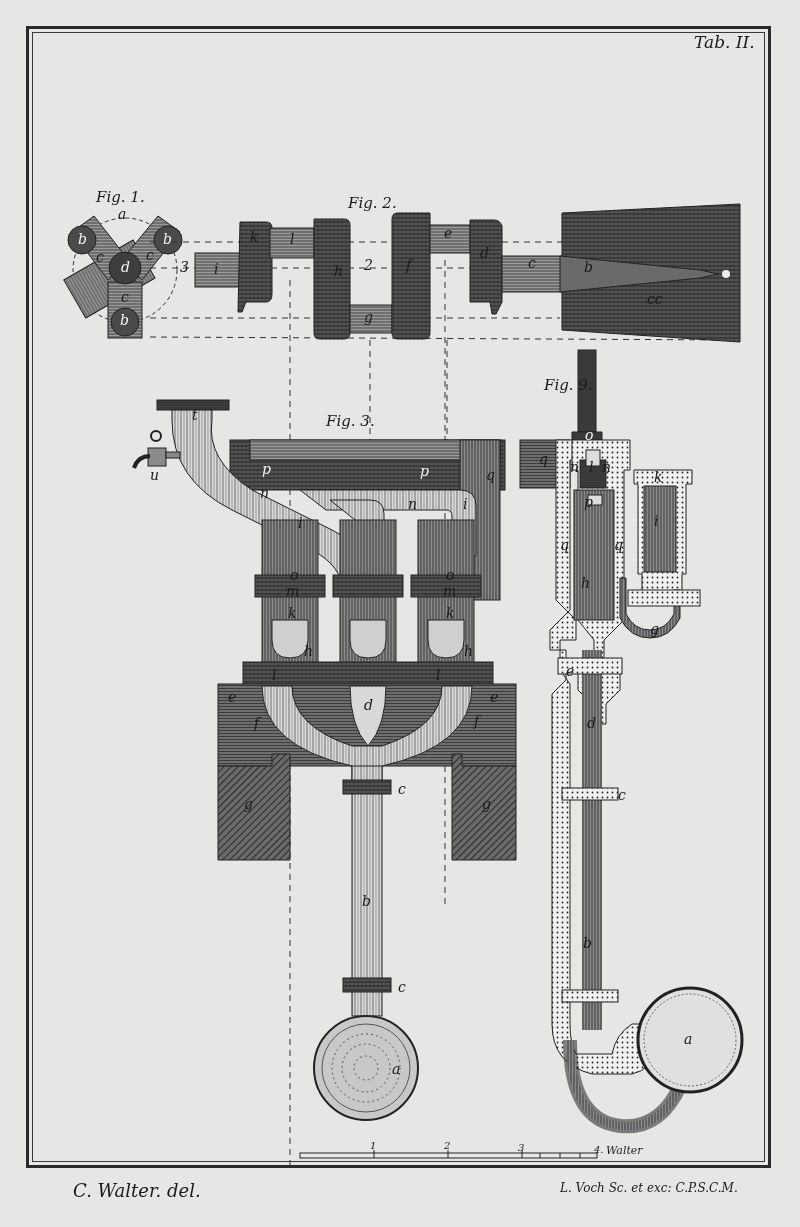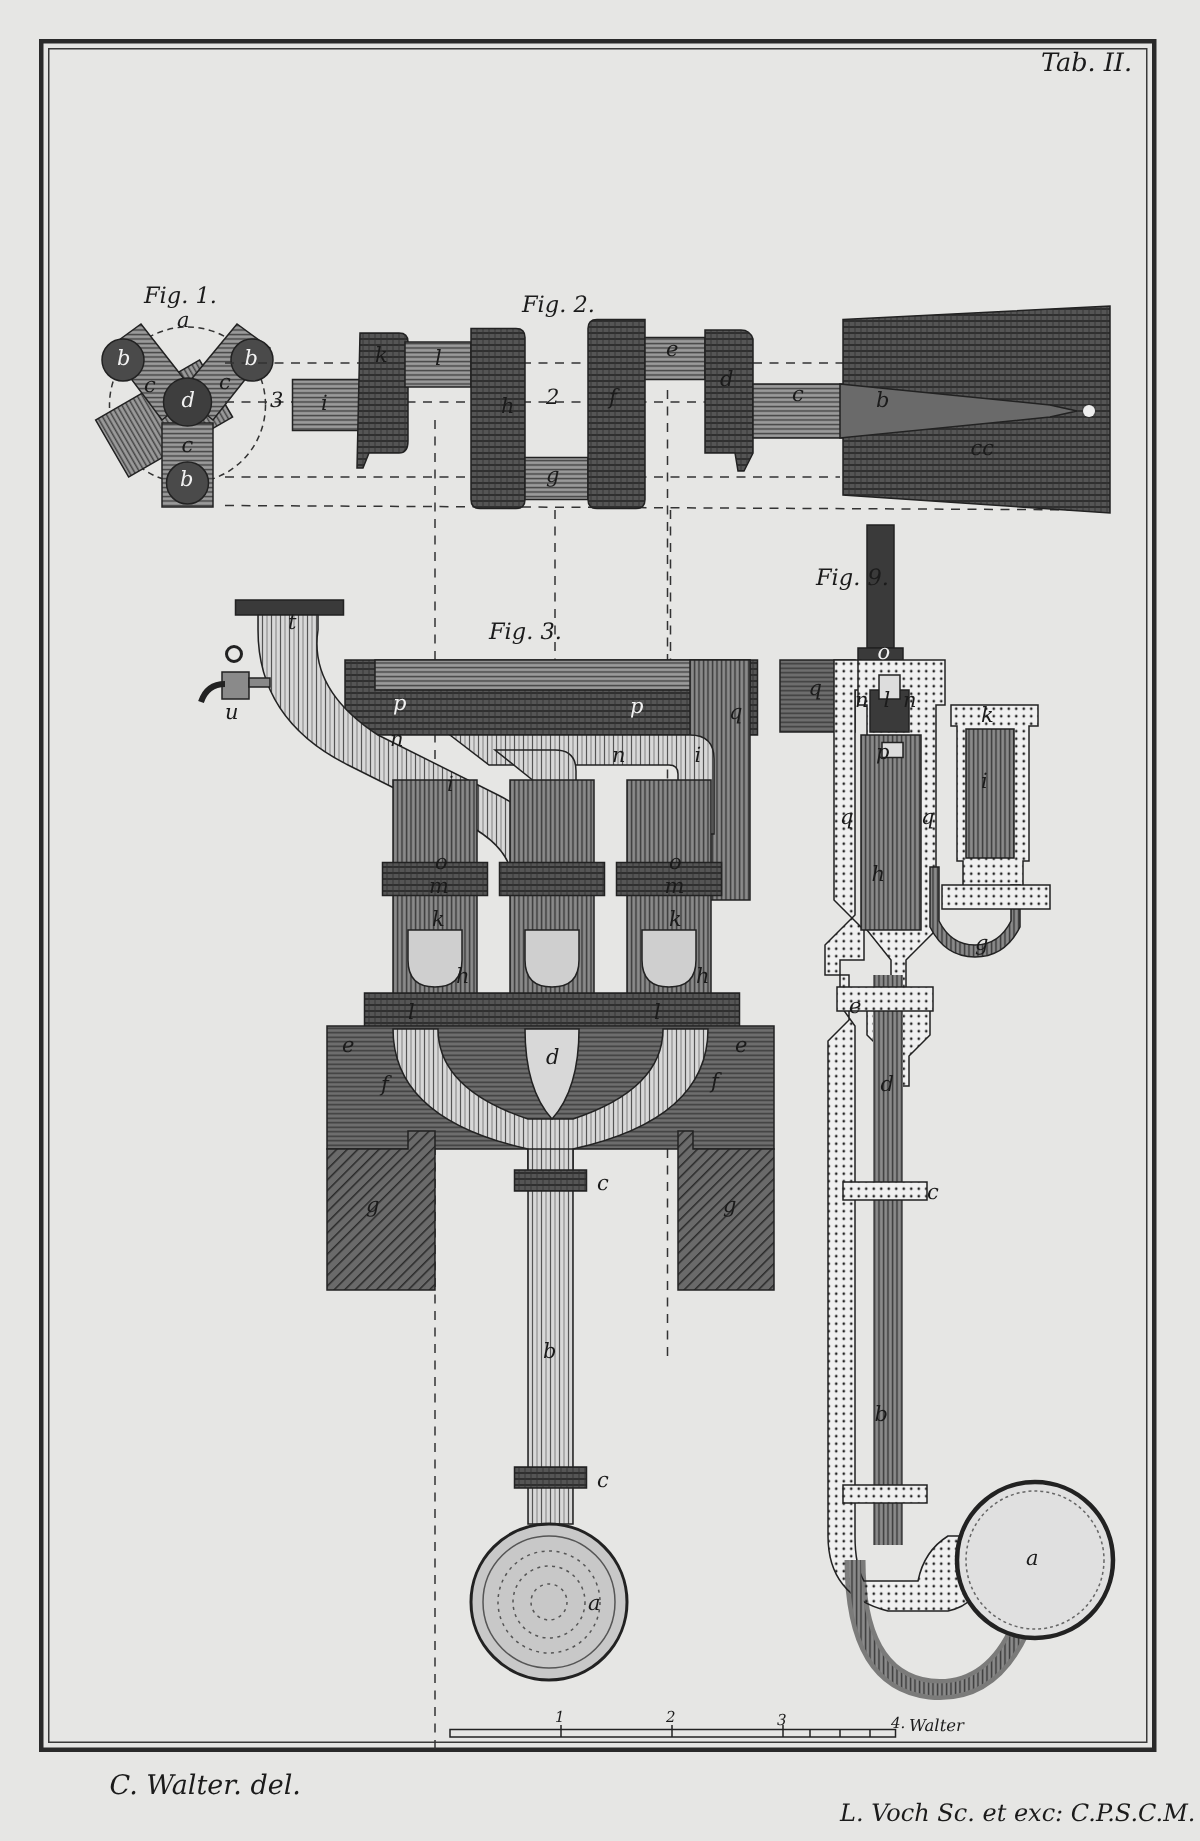--- a/index.html
+++ b/index.html
@@ -17,21 +17,21 @@
     .border-inner {
       position: absolute; left: 32px; top: 32px; width: 733px; height: 1130px;
       border: 1px solid #3a3a3a; box-sizing: border-box;
     }
     .lbl {
       position: absolute; font-style: italic; color: #1b1b1b;
       font-family: "DejaVu Serif", serif; line-height: 1; white-space: nowrap;
     }
     .tab-label { left: 694px; top: 34px; font-size: 17px; }
     .credit-left { left: 25px; top: 1182px; font-size: 18px; margin-left: 48px; }
-    .credit-right { left: 560px; top: 1182px; font-size: 16px; margin-top: 19px; }
+    .credit-right { left: 560px; top: 1182px; font-size: 12px; }
     .fig-title { font-size: 15px; }
     .part { font-size: 14px; }
     .part-light { font-size: 14px; color: #f2f2f2; }
     svg { position: absolute; left: 0; top: 0; }
     .scale-num { font-size: 10px; }
   </style>
 </head>
 <body>
 
 <div class="plate">

